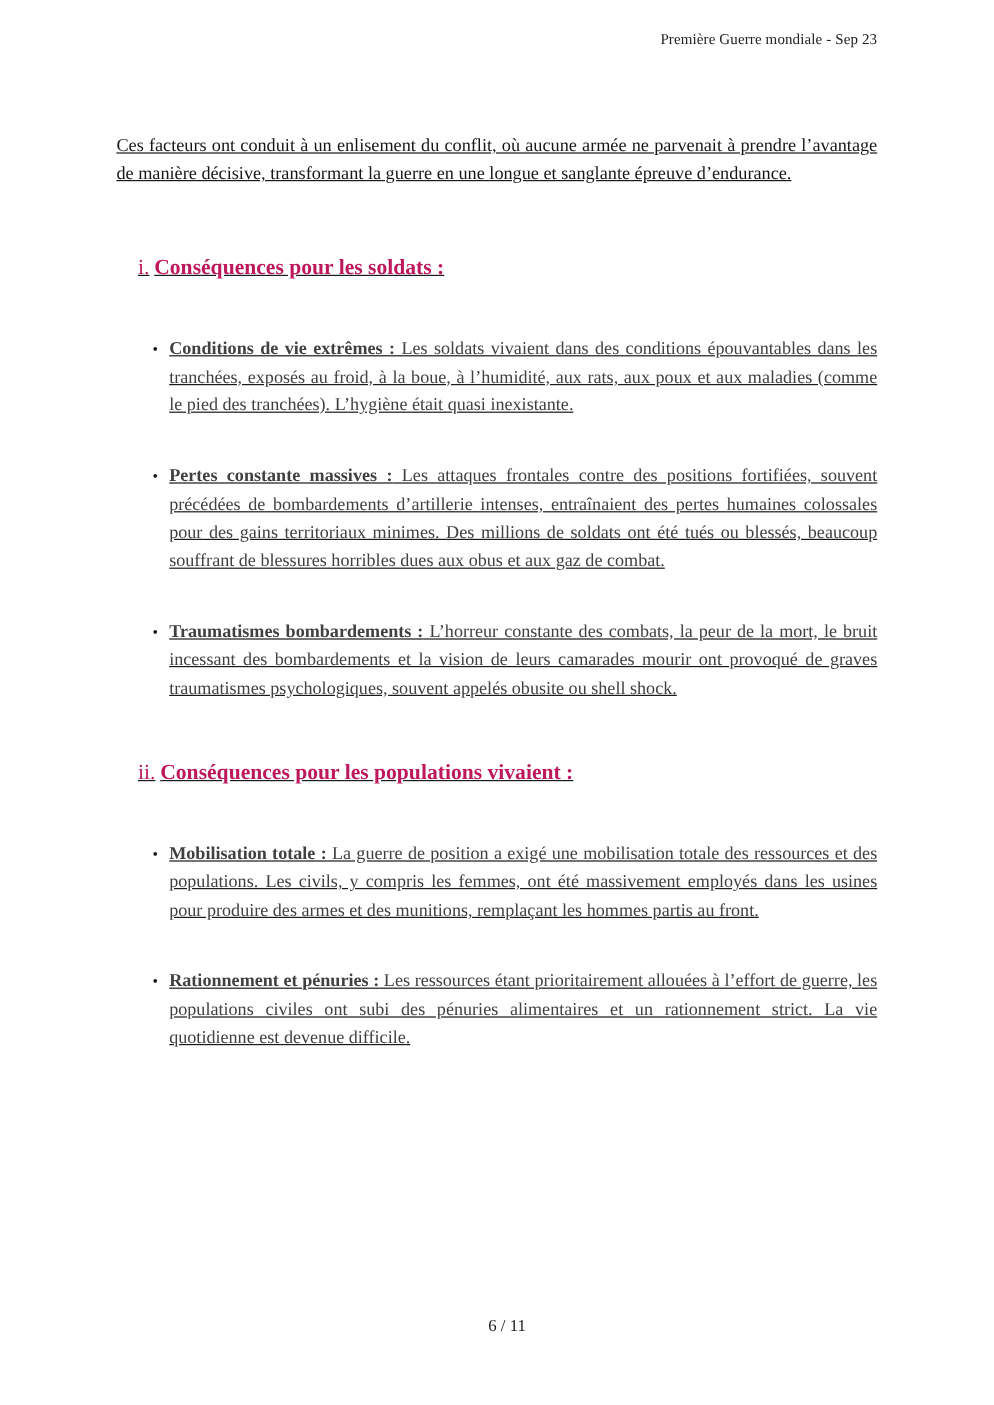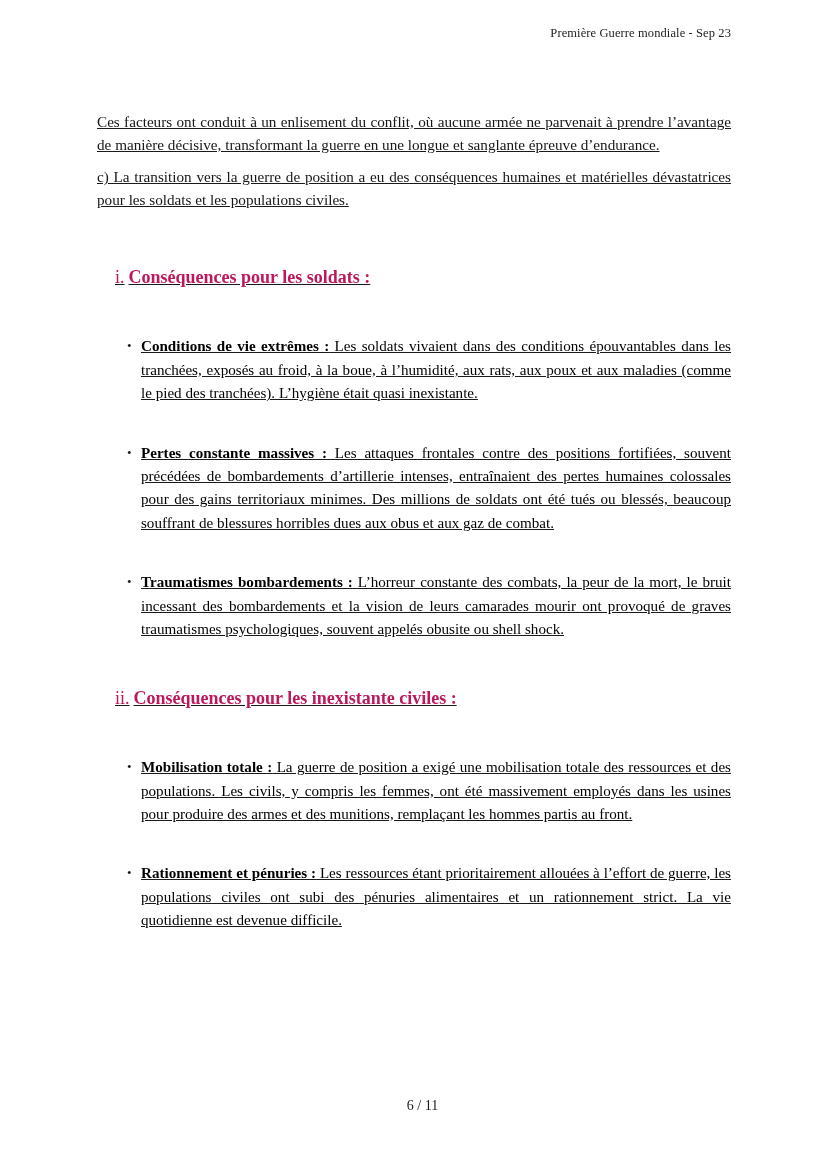--- a/index.html
+++ b/index.html
@@ -70,21 +70,21 @@
     padding: 0;
   }
   ul.bullets > li {
     position: relative;
     padding-left: 44px;
     margin: 0 0 36px 0;
     font-size: 15.1px;
     line-height: 1.55;
     text-align: justify;
     text-justify: inter-word;
-    color: #000000;
+    color: #404040;
   }
   ul.bullets > li:last-child { margin-bottom: 0; }
   ul.bullets > li::before {
     content: "\2022";
     position: absolute;
     left: 30px;
     top: 0;
     font-size: 13px;
     line-height: 1.62;
     color: #161616;
@@ -106,21 +106,20 @@
 </head>
 <body>
 
 <div class="page">
 
   <div class="header">Première Guerre mondiale - Sep 23</div>
 
   <div class="content">
 
     <p class="para">Ces facteurs ont conduit à un enlisement du conflit, où aucune armée ne parvenait à prendre l’avantage de manière décisive, transformant la guerre en une longue et sanglante épreuve d’endurance.</p>
-    <p class="para">c) La transition vers la guerre de position a eu des conséquences humaines et matérielles dévastatrices pour les soldats et les populations civiles.</p>
 
     <div class="spacer-lg"></div>
 
     <div class="roman-heading">
       <span class="numeral">i.</span><span class="htext">Conséquences pour les soldats :</span>
     </div>
 
     <div class="spacer-lg"></div>
 
     <ul class="bullets">
@@ -131,21 +130,21 @@
         <span class="lead">Pertes constante massives :</span><span> Les attaques frontales contre des positions fortifiées, souvent précédées de bombardements d’artillerie intenses, entraînaient des pertes humaines colossales pour des gains territoriaux minimes. Des millions de soldats ont été tués ou blessés, beaucoup souffrant de blessures horribles dues aux obus et aux gaz de combat.</span>
       </li>
       <li>
         <span class="lead">Traumatismes bombardements :</span><span> L’horreur constante des combats, la peur de la mort, le bruit incessant des bombardements et la vision de leurs camarades mourir ont provoqué de graves traumatismes psychologiques, souvent appelés obusite ou shell shock.</span>
       </li>
     </ul>
 
     <div class="spacer-lg"></div>
 
     <div class="roman-heading">
-      <span class="numeral">ii.</span><span class="htext">Conséquences pour les inexistante civiles :</span>
+      <span class="numeral">ii.</span><span class="htext">Conséquences pour les populations vivaient :</span>
     </div>
 
     <div class="spacer-lg"></div>
 
     <ul class="bullets">
       <li>
         <span class="lead">Mobilisation totale :</span><span> La guerre de position a exigé une mobilisation totale des ressources et des populations. Les civils, y compris les femmes, ont été massivement employés dans les usines pour produire des armes et des munitions, remplaçant les hommes partis au front.</span>
       </li>
       <li>
         <span class="lead">Rationnement et pénuries :</span><span> Les ressources étant prioritairement allouées à l’effort de guerre, les populations civiles ont subi des pénuries alimentaires et un rationnement strict. La vie quotidienne est devenue difficile.</span>

